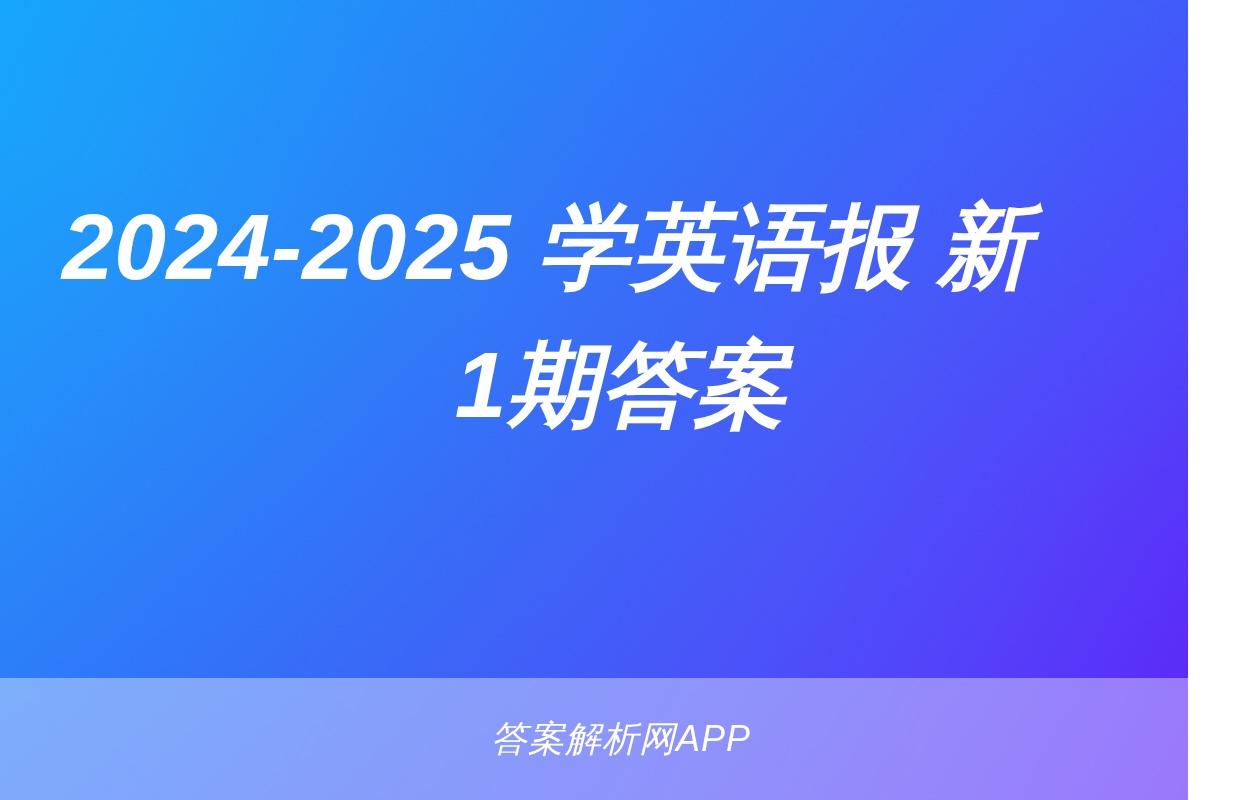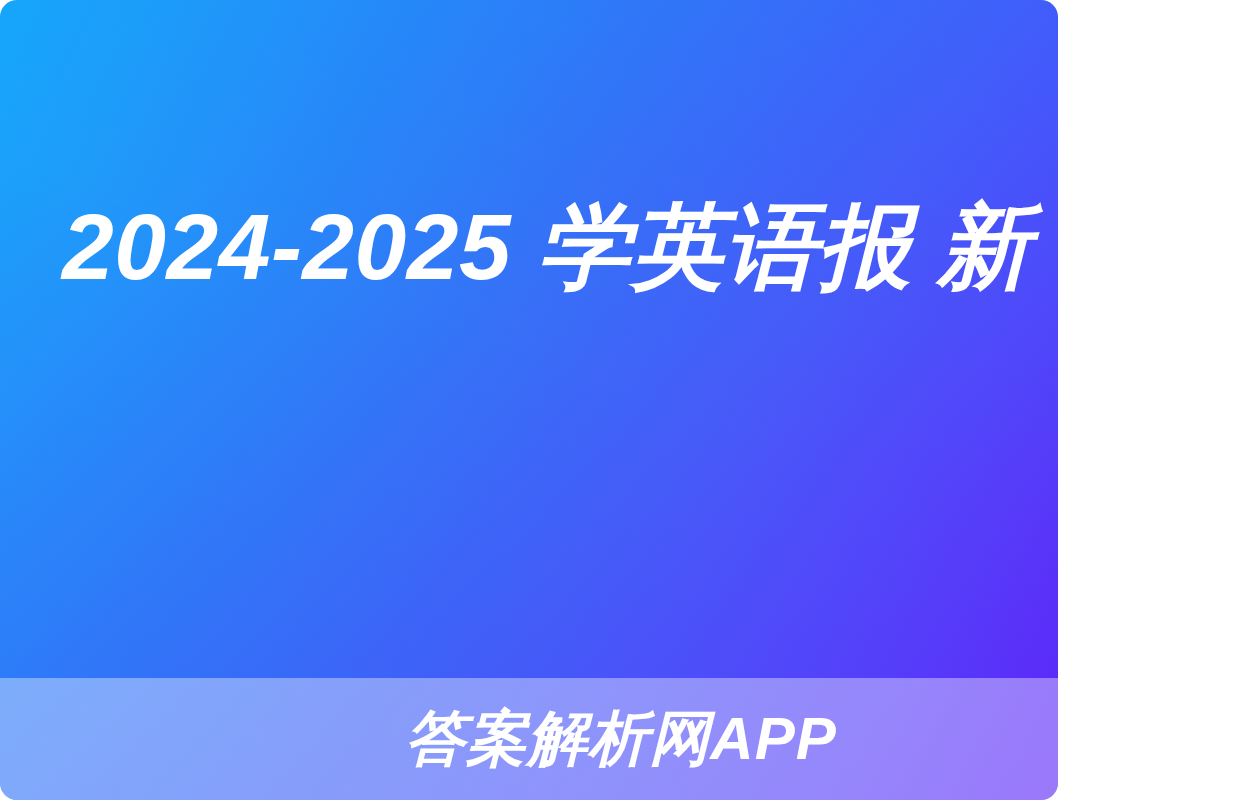--- a/index.html
+++ b/index.html
@@ -4,31 +4,30 @@
 <title>Answer Page Banner</title>
 <style>
   * { margin:0; padding:0; box-sizing:border-box; }
   html, body {
     width:1242px; height:800px;
     overflow:hidden;
     font-family:"Liberation Sans","DejaVu Sans",sans-serif;
   }
   #banner {
     position:relative;
-    width:1058px; height:800px;
+    width:1188px; height:800px;
     background:linear-gradient(115deg,
         #16a6fb 0%,
         #1f9bfa 12%,
         #2a84f8 30%,
         #3a6bf7 50%,
         #4a56f9 68%,
         #5540fa 84%,
         #5d26f7 100%);
     overflow:hidden;
-    border-radius:17px;
   }
   
   #banner::after {
     content:"";
     position:absolute; inset:0;
     background:linear-gradient(200deg,
         rgba(0,160,255,0.18) 0%,
         rgba(0,0,0,0) 45%,
         rgba(90,30,248,0.20) 100%);
     pointer-events:none;
@@ -66,40 +65,43 @@
     left:0; top:678px;
     width:1242px; height:122px;
     background:rgba(255,255,255,0.38);
     z-index:3;
     display:flex;
     align-items:center;
     justify-content:center;
   }
   #footer-text {
     color:#ffffff;
-    font-size:60px;
-    font-weight:700;
+    font-size:36px;
+    font-weight:400;
     font-style:italic;
     letter-spacing:1px;
     white-space:nowrap;
     line-height:1;
   }
 </style>
 </head>
 <body>
 
 <div id="banner">
 
   <div id="title-block">
 
     <div class="title-line">
       <span class="seg">2024-2025</span><span class="sp"></span><span class="seg">学英语报</span><span class="sp"></span><span class="seg">新</span>
     </div>
 
 
+    <div class="title-line center">
+      <span class="seg">1期答案</span>
+    </div>
 
   </div>
 
   <div id="footer-band">
     <span id="footer-text">答案解析网APP</span>
   </div>
 
 </div>
 
 </body></html>

